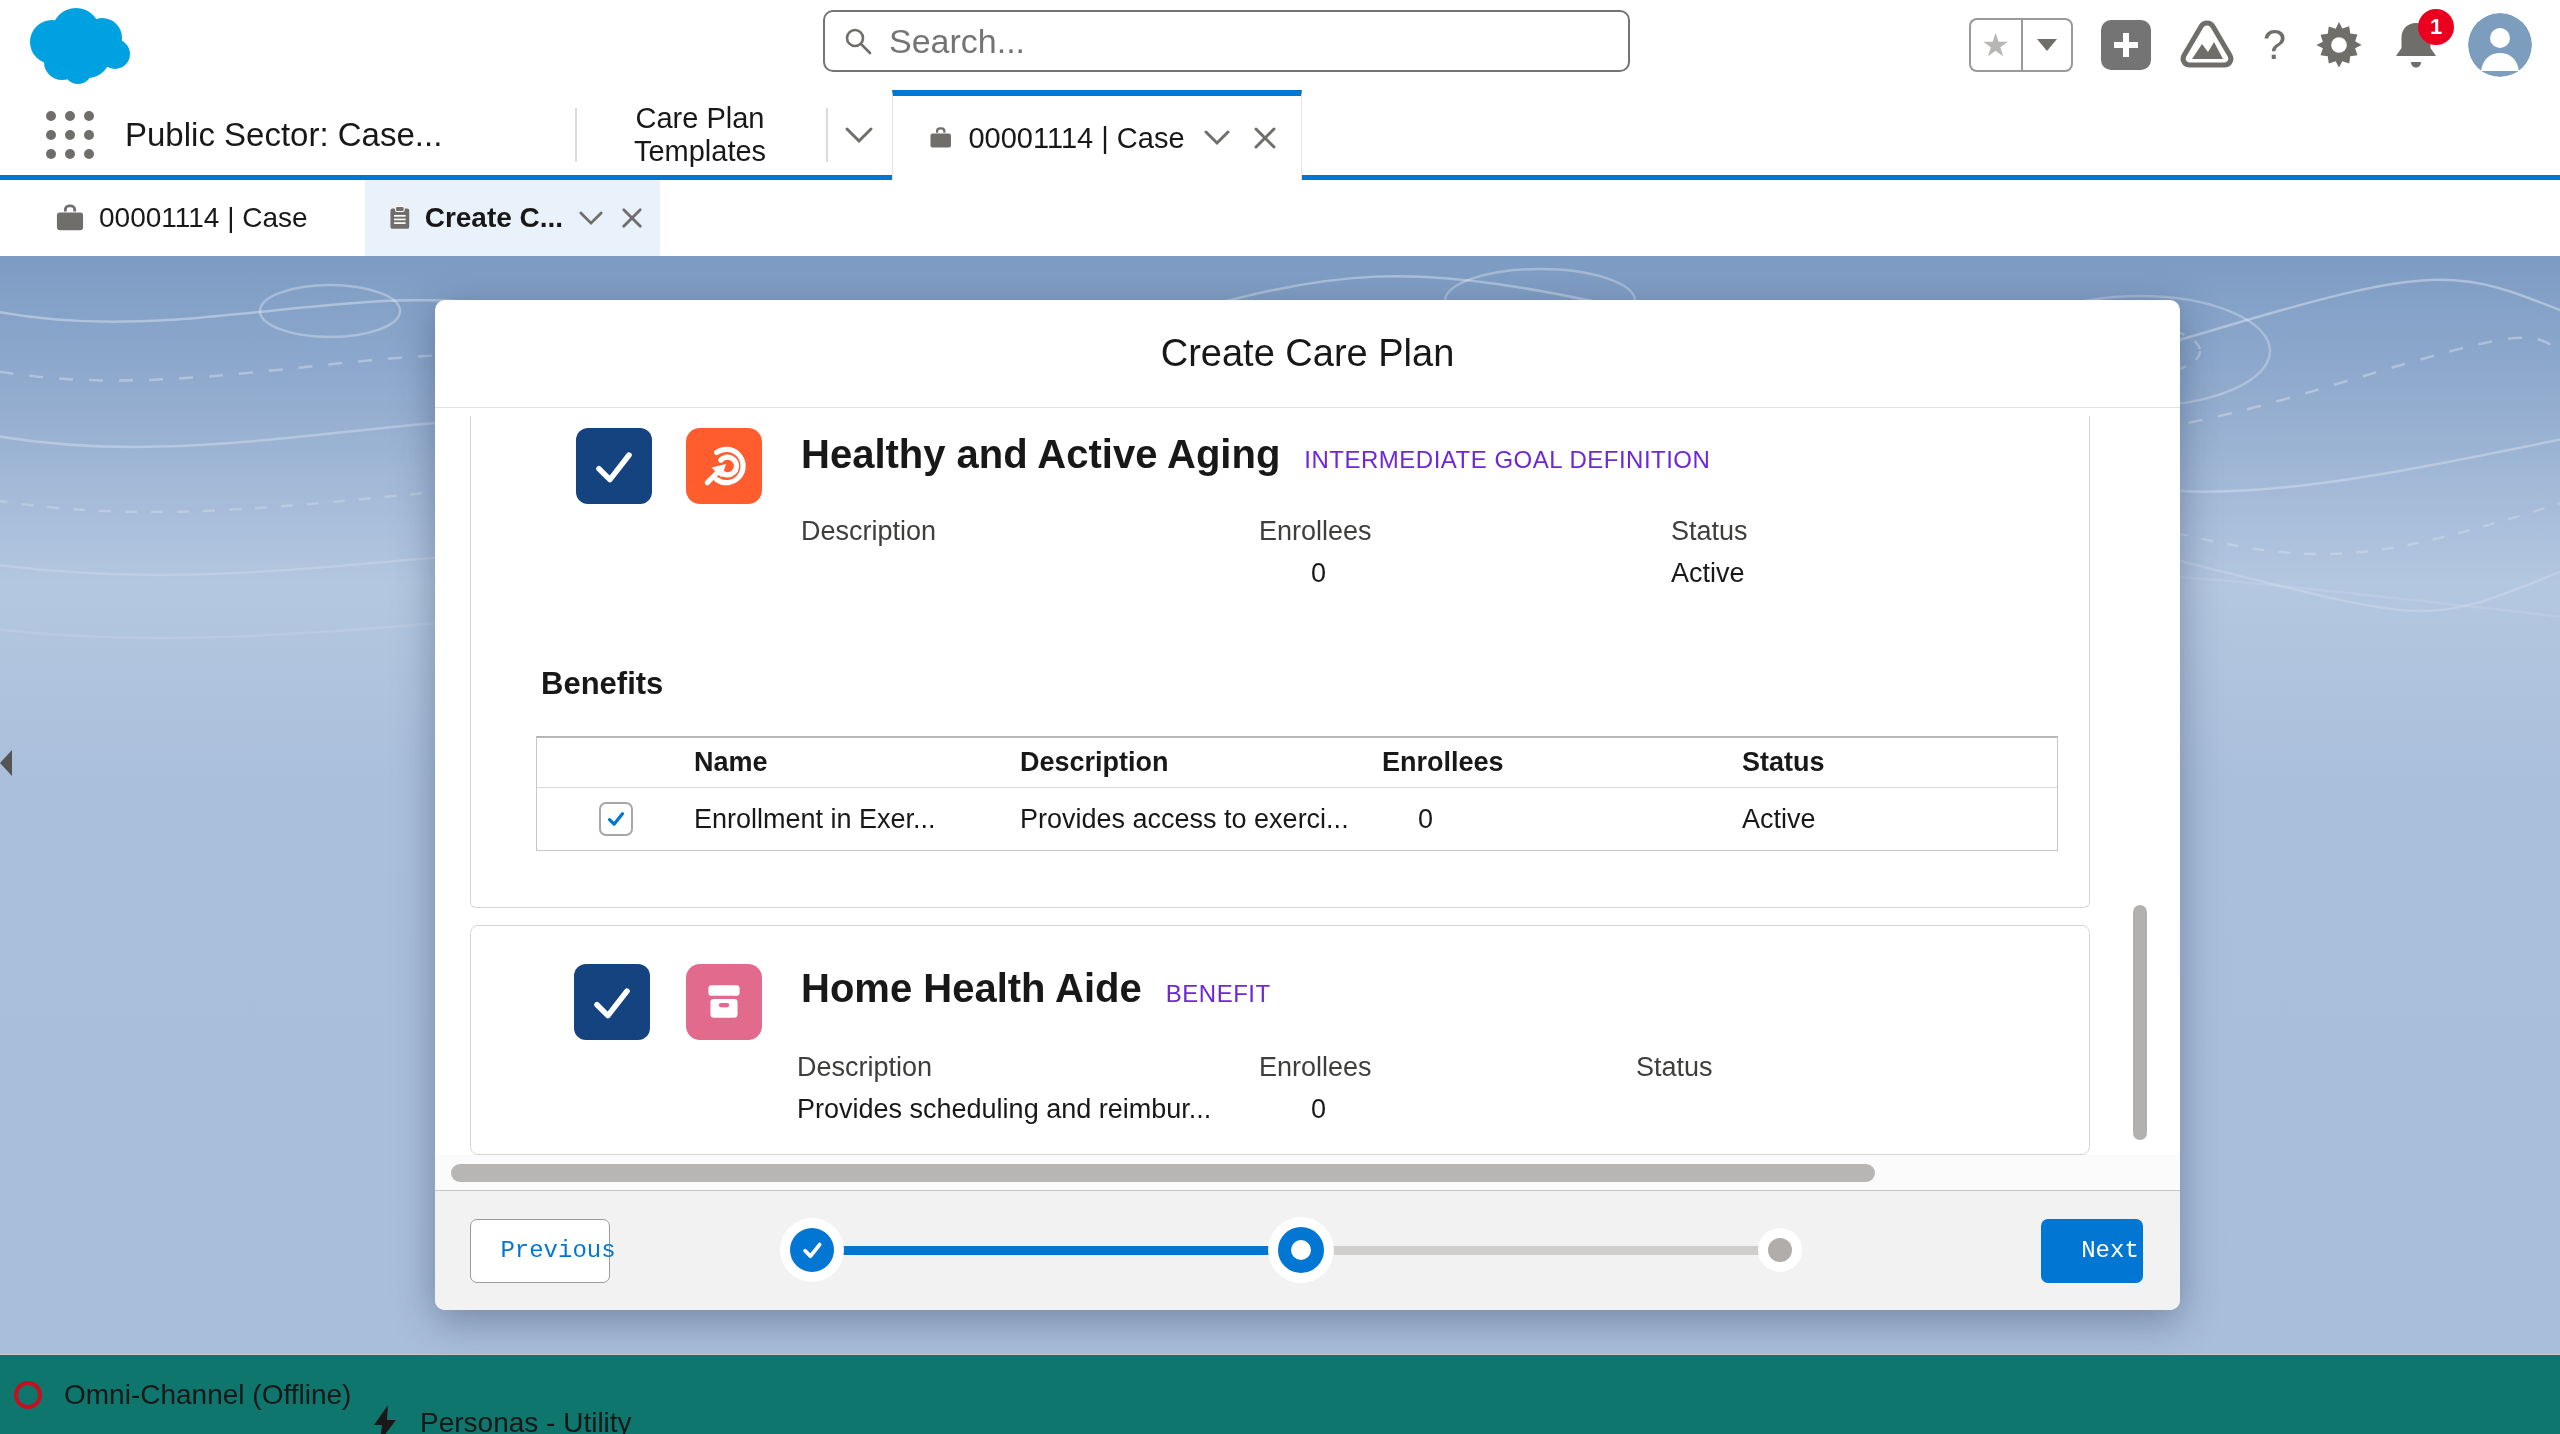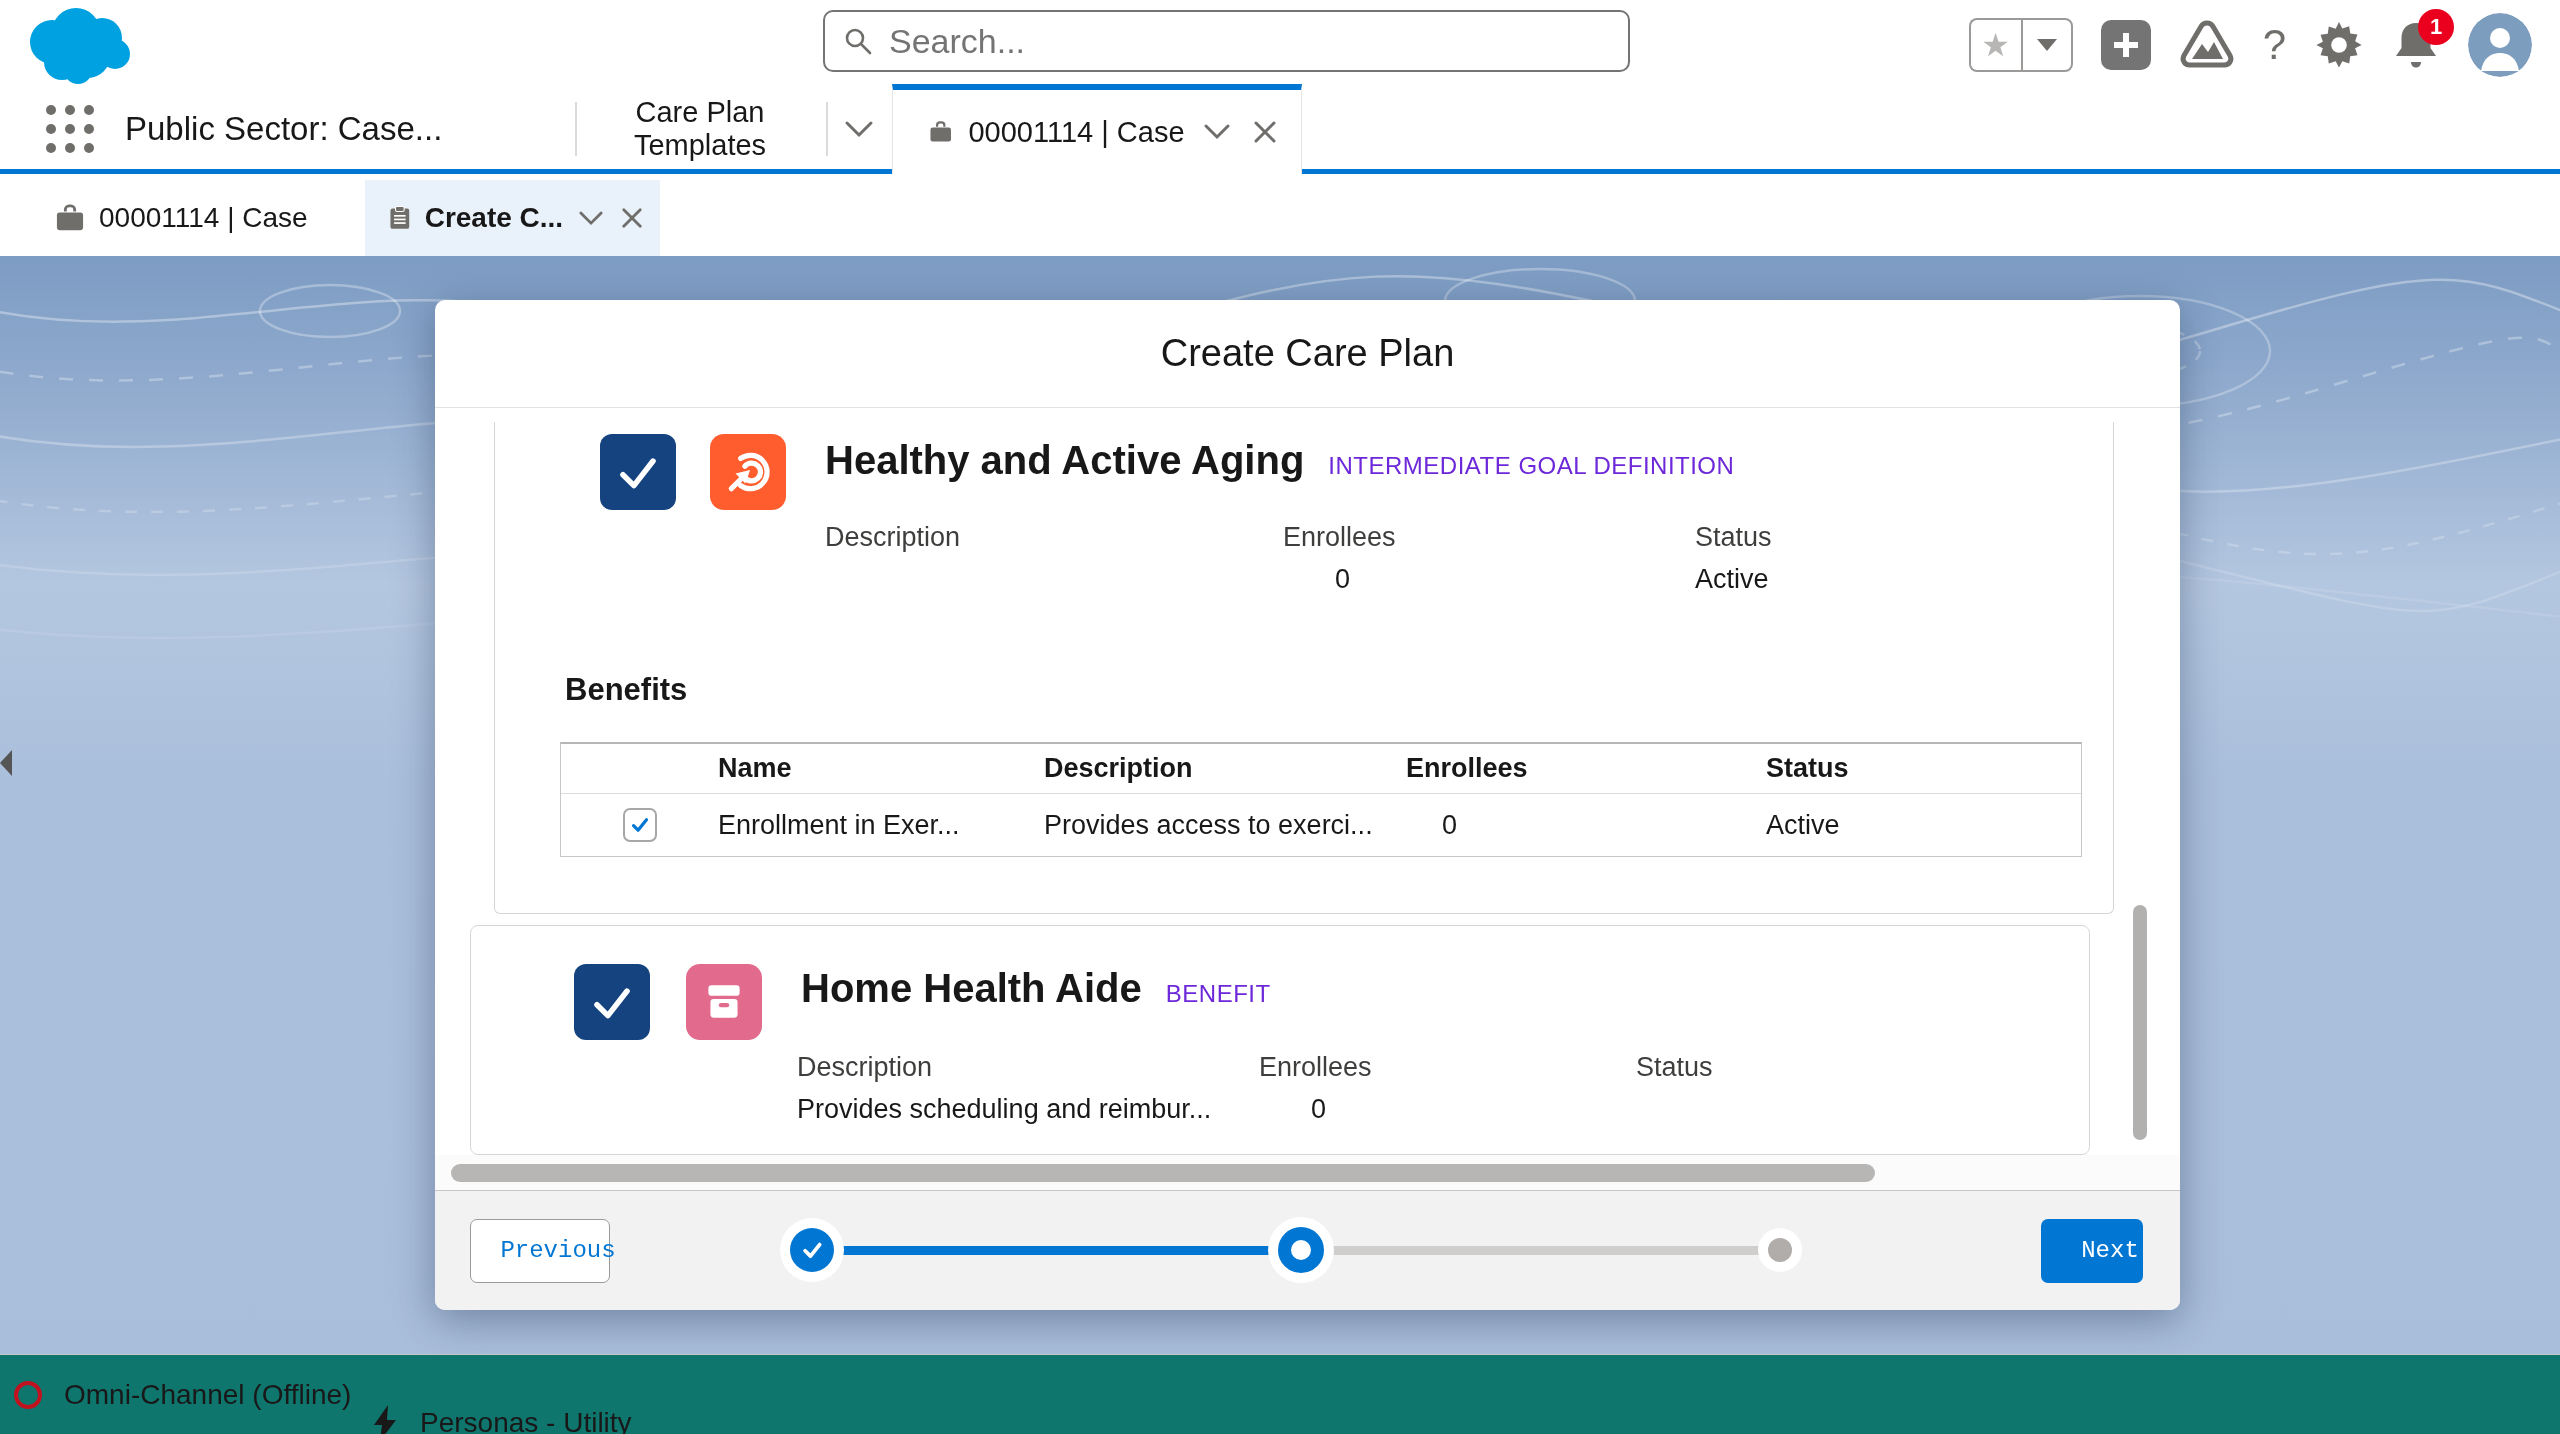--- a/index.html
+++ b/index.html
@@ -19,21 +19,21 @@
   .fav-btn.star { border-radius:8px 0 0 8px; border-right:none; color:#b8b6b4; font-size:32px; }
   .fav-btn.drop { border-radius:0 8px 8px 0; }
   .icon-btn { background:none; border:none; display:flex; align-items:center; justify-content:center; cursor:pointer; position:relative; }
   .plus-btn { width:50px; height:50px; border-radius:10px; background:#747474; }
   .plus-btn svg { display:block; }
   .qmark { font-size:42px; color:#706e6b; font-weight:500; }
   .badge { position:absolute; top:-10px; right:-14px; min-width:36px; height:36px; border-radius:18px; background:#ea001e; color:#fff; font-size:22px; font-weight:700; display:flex; align-items:center; justify-content:center; padding:0 6px; }
   .avatar { width:64px; height:64px; border-radius:50%; overflow:hidden; }
 
   
-  .navbar { position:absolute; left:0; top:84px; width:2560px; height:90px; background:#fff; }
+  .navbar { position:absolute; left:0; top:90px; width:2560px; height:90px; background:#fff; }
   .nav-blue-line { position:absolute; left:0; bottom:0; height:5px; background:#0176d3; }
   .waffle { position:absolute; left:42px; top:17px; width:56px; height:56px; display:grid; grid-template-columns:repeat(3,10px); grid-template-rows:repeat(3,10px); gap:9px; align-content:center; justify-content:center; cursor:pointer; background:none; border:none; }
   .waffle i { width:10px; height:10px; border-radius:50%; background:#706e6b; }
   .app-name { position:absolute; left:125px; top:0; height:90px; display:flex; align-items:center; font-size:33px; color:#181818; }
   .nav-div { position:absolute; top:18px; width:2px; height:54px; background:#dddbda; }
   .nav-tab-label { position:absolute; left:575px; top:0; width:250px; height:90px; display:flex; align-items:center; justify-content:center; font-size:29px; color:#181818; cursor:pointer; background:none; border:none; font-family:"Liberation Sans",sans-serif; }
   .nav-tab-drop { position:absolute; left:827px; top:0; width:64px; height:90px; display:flex; align-items:center; justify-content:center; background:none; border:none; cursor:pointer; }
   .active-tab { position:absolute; left:892px; top:0; width:410px; height:90px; background:#fff; border-top:6px solid #0176d3; border-left:1px solid #e5e5e5; border-right:1px solid #e5e5e5; display:flex; align-items:center; padding:0 20px 0 36px; gap:16px; z-index:2; cursor:pointer; }
   .active-tab .tlabel { font-size:29px; color:#181818; flex:1; white-space:nowrap; }
   .tab-mini-btn { background:none; border:none; display:flex; align-items:center; justify-content:center; width:44px; height:44px; cursor:pointer; }
@@ -51,21 +51,21 @@
   .topo { position:absolute; left:0; top:0; width:2560px; height:440px; }
   .split-handle { position:absolute; left:0; top:494px; width:0; height:0; border-top:13px solid transparent; border-bottom:13px solid transparent; border-right:12px solid #555; cursor:pointer; }
 
   
   .modal { position:absolute; left:435px; top:44px; width:1745px; height:1010px; background:#fff; border-radius:10px; box-shadow:0 10px 40px rgba(20,40,70,.38); }
   .m-header { position:absolute; left:0; top:0; width:100%; height:108px; border-bottom:1px solid #e2e2e2; display:flex; align-items:center; justify-content:center; }
   .m-title { font-size:38px; color:#181818; }
   .m-body { position:absolute; left:0; top:108px; width:100%; height:747px; overflow:hidden; }
 
   .card { position:absolute; left:35px; width:1620px; background:#fff; border:1px solid #d8d6d5; }
-  .card1 { top:14px; height:492px; border-top:none; border-radius:0 0 6px 6px;margin-left:24px; }
+  .card1 { top:8px; height:492px; border-top:none; border-radius:0 0 6px 6px; }
   .card2 { top:517px; height:230px; border-radius:8px; }
 
   .big-check { position:absolute; width:76px; height:76px; border-radius:12px; background:#14437f; display:flex; align-items:center; justify-content:center; cursor:pointer; border:none; }
   .type-icon { position:absolute; width:76px; height:76px; border-radius:14px; display:flex; align-items:center; justify-content:center; }
   .type-icon.goal { background:#ff5d2d; }
   .type-icon.benefit { background:#e26a8d; }
   .card-title-row { position:absolute; left:330px; display:flex; align-items:baseline; gap:24px; white-space:nowrap; }
   .card-title { font-size:40px; font-weight:700; color:#181818; }
   .card-eyebrow { font-size:24px; color:#6d28d9; letter-spacing:.5px; }
 

